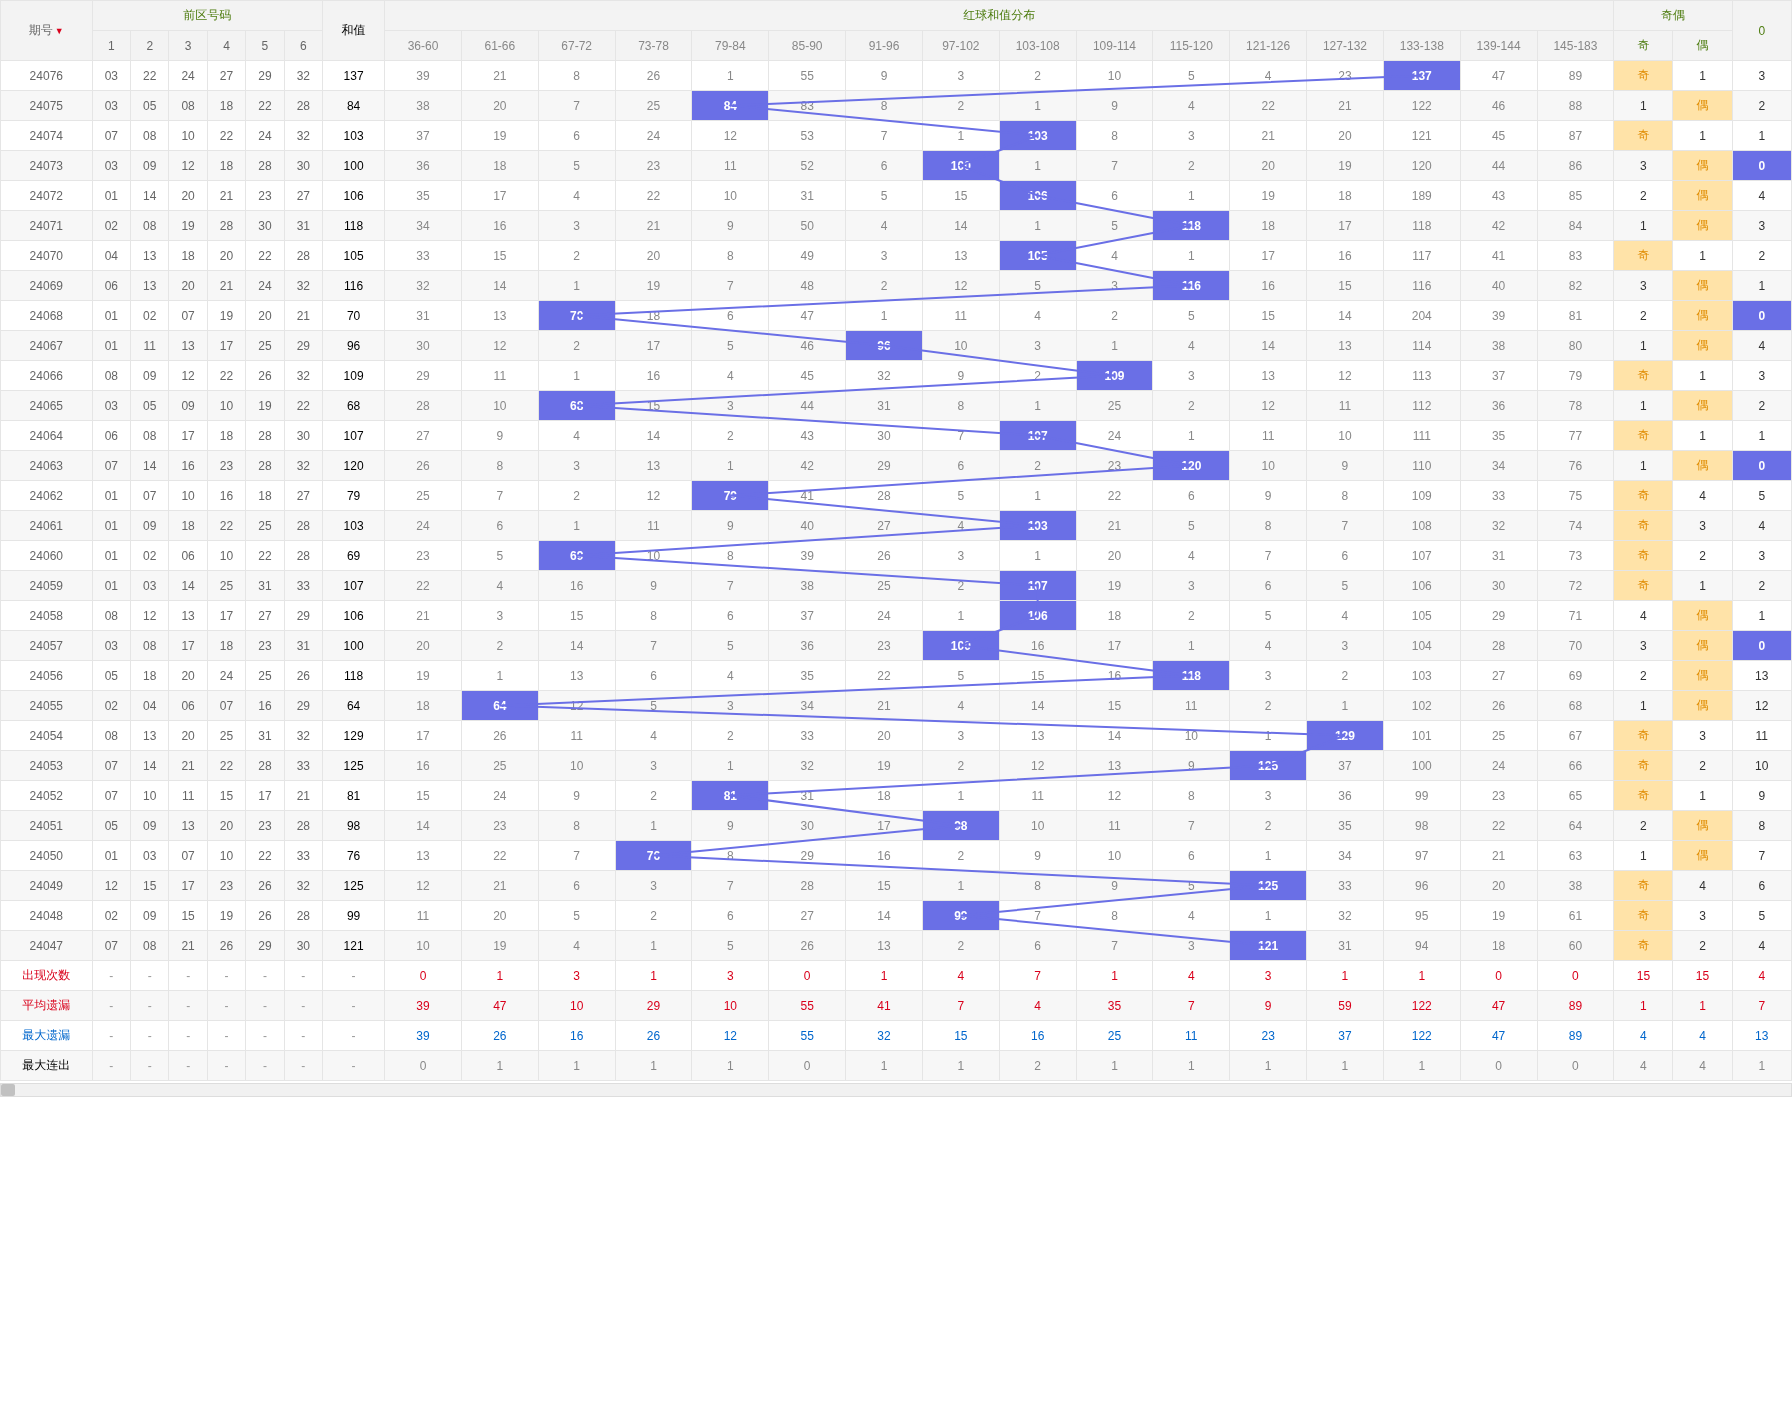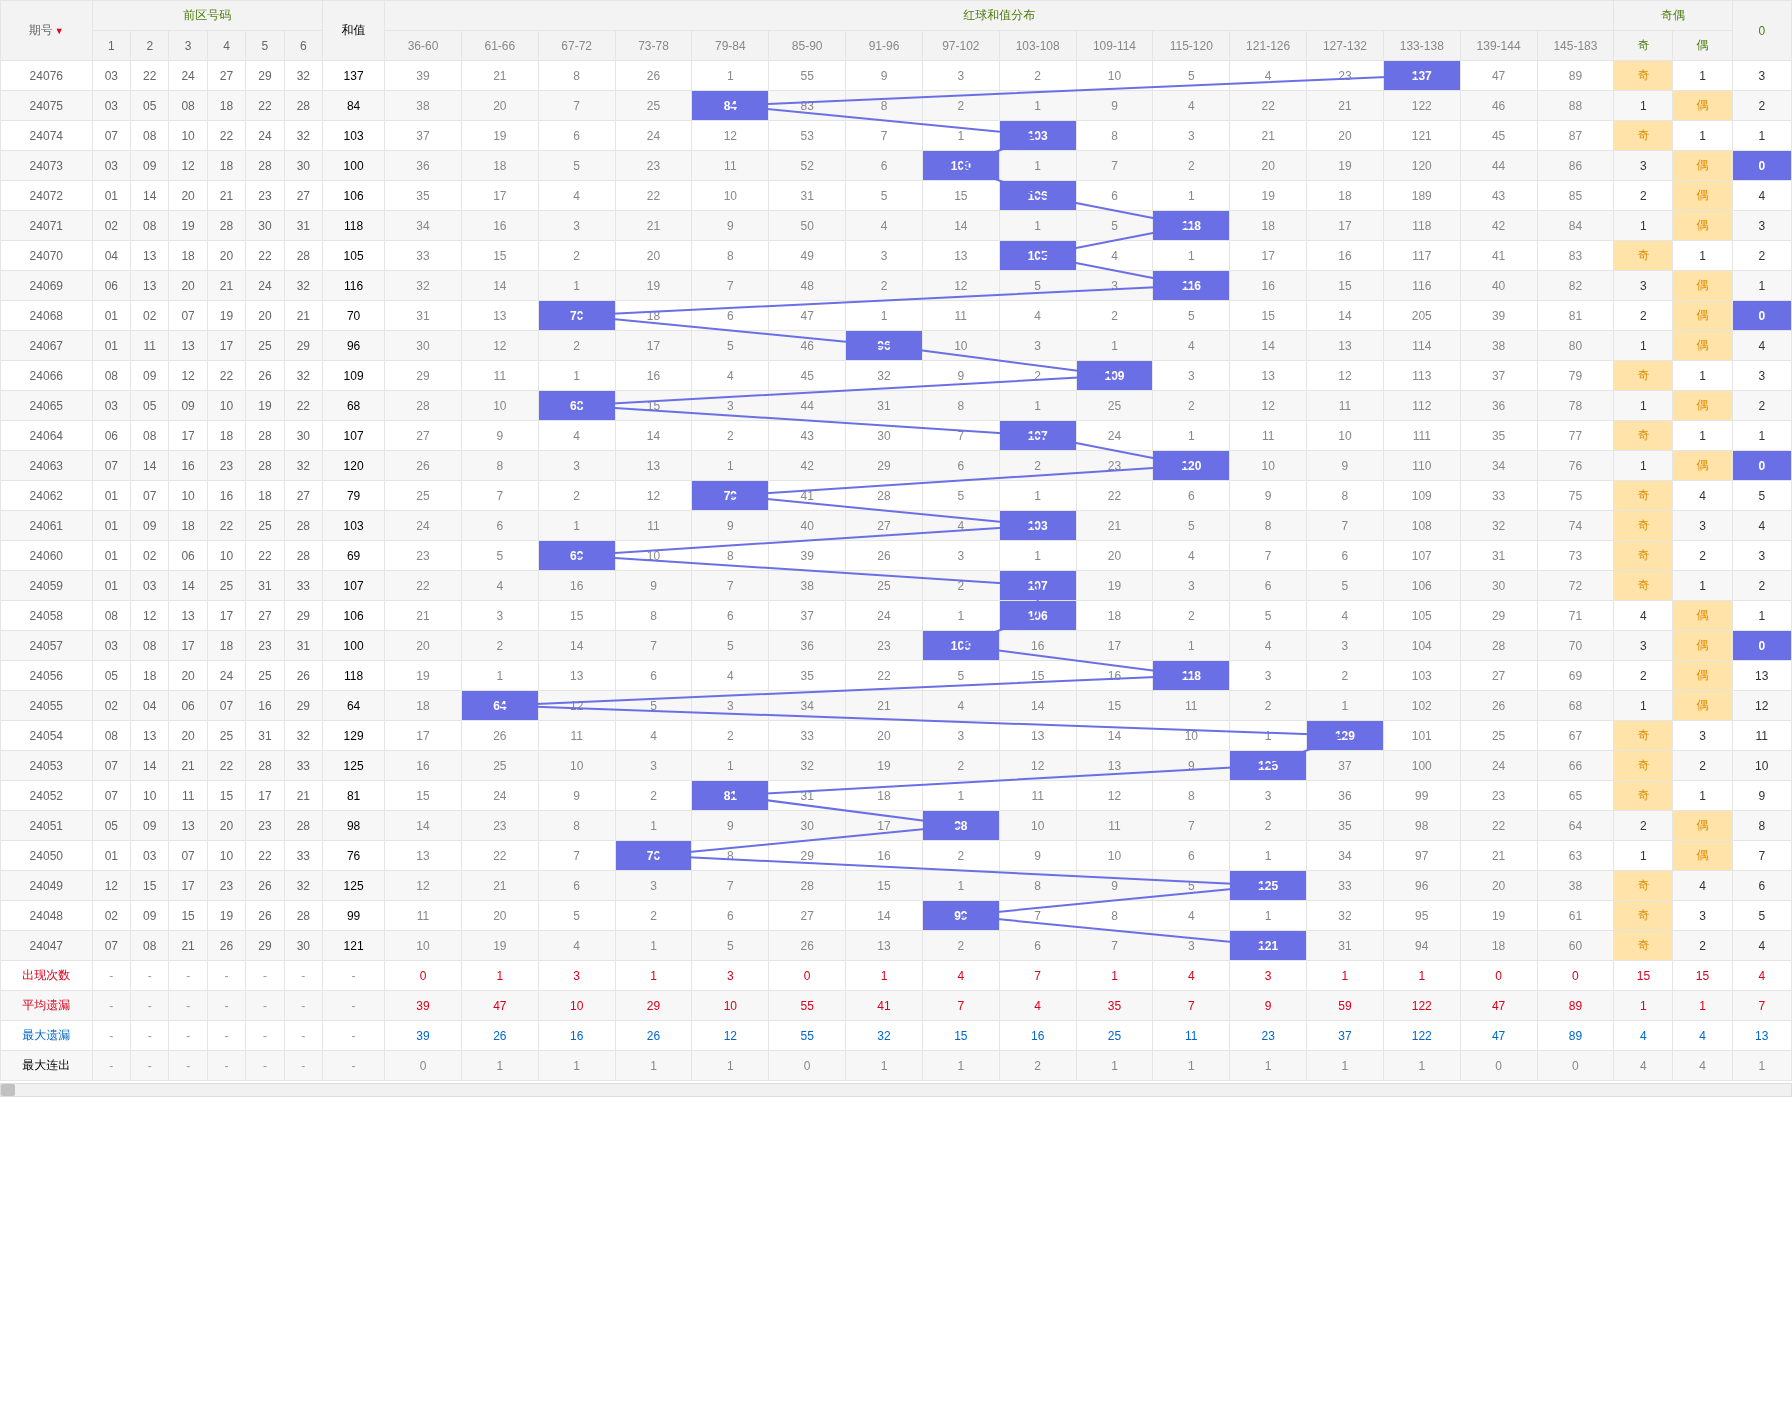--- a/index.html
+++ b/index.html
@@ -322,21 +322,21 @@
           <td class="dist-col">18</td>
           <td class="dist-col">6</td>
           <td class="dist-col">47</td>
           <td class="dist-col">1</td>
           <td class="dist-col">11</td>
           <td class="dist-col">4</td>
           <td class="dist-col">2</td>
           <td class="dist-col">5</td>
           <td class="dist-col">15</td>
           <td class="dist-col">14</td>
-          <td class="dist-col">205</td>
+          <td class="dist-col">204</td>
           <td class="dist-col">39</td>
           <td class="dist-col">81</td>
           <td class="parity-col">2</td>
           <td class="parity-col even-hl">偶</td>
           <td class="zero-col zero-hl">0</td>
         </tr>
         <tr>
           <td class="period-col">24067</td>
           <td class="qz-col">01</td>
           <td class="qz-col">11</td>

